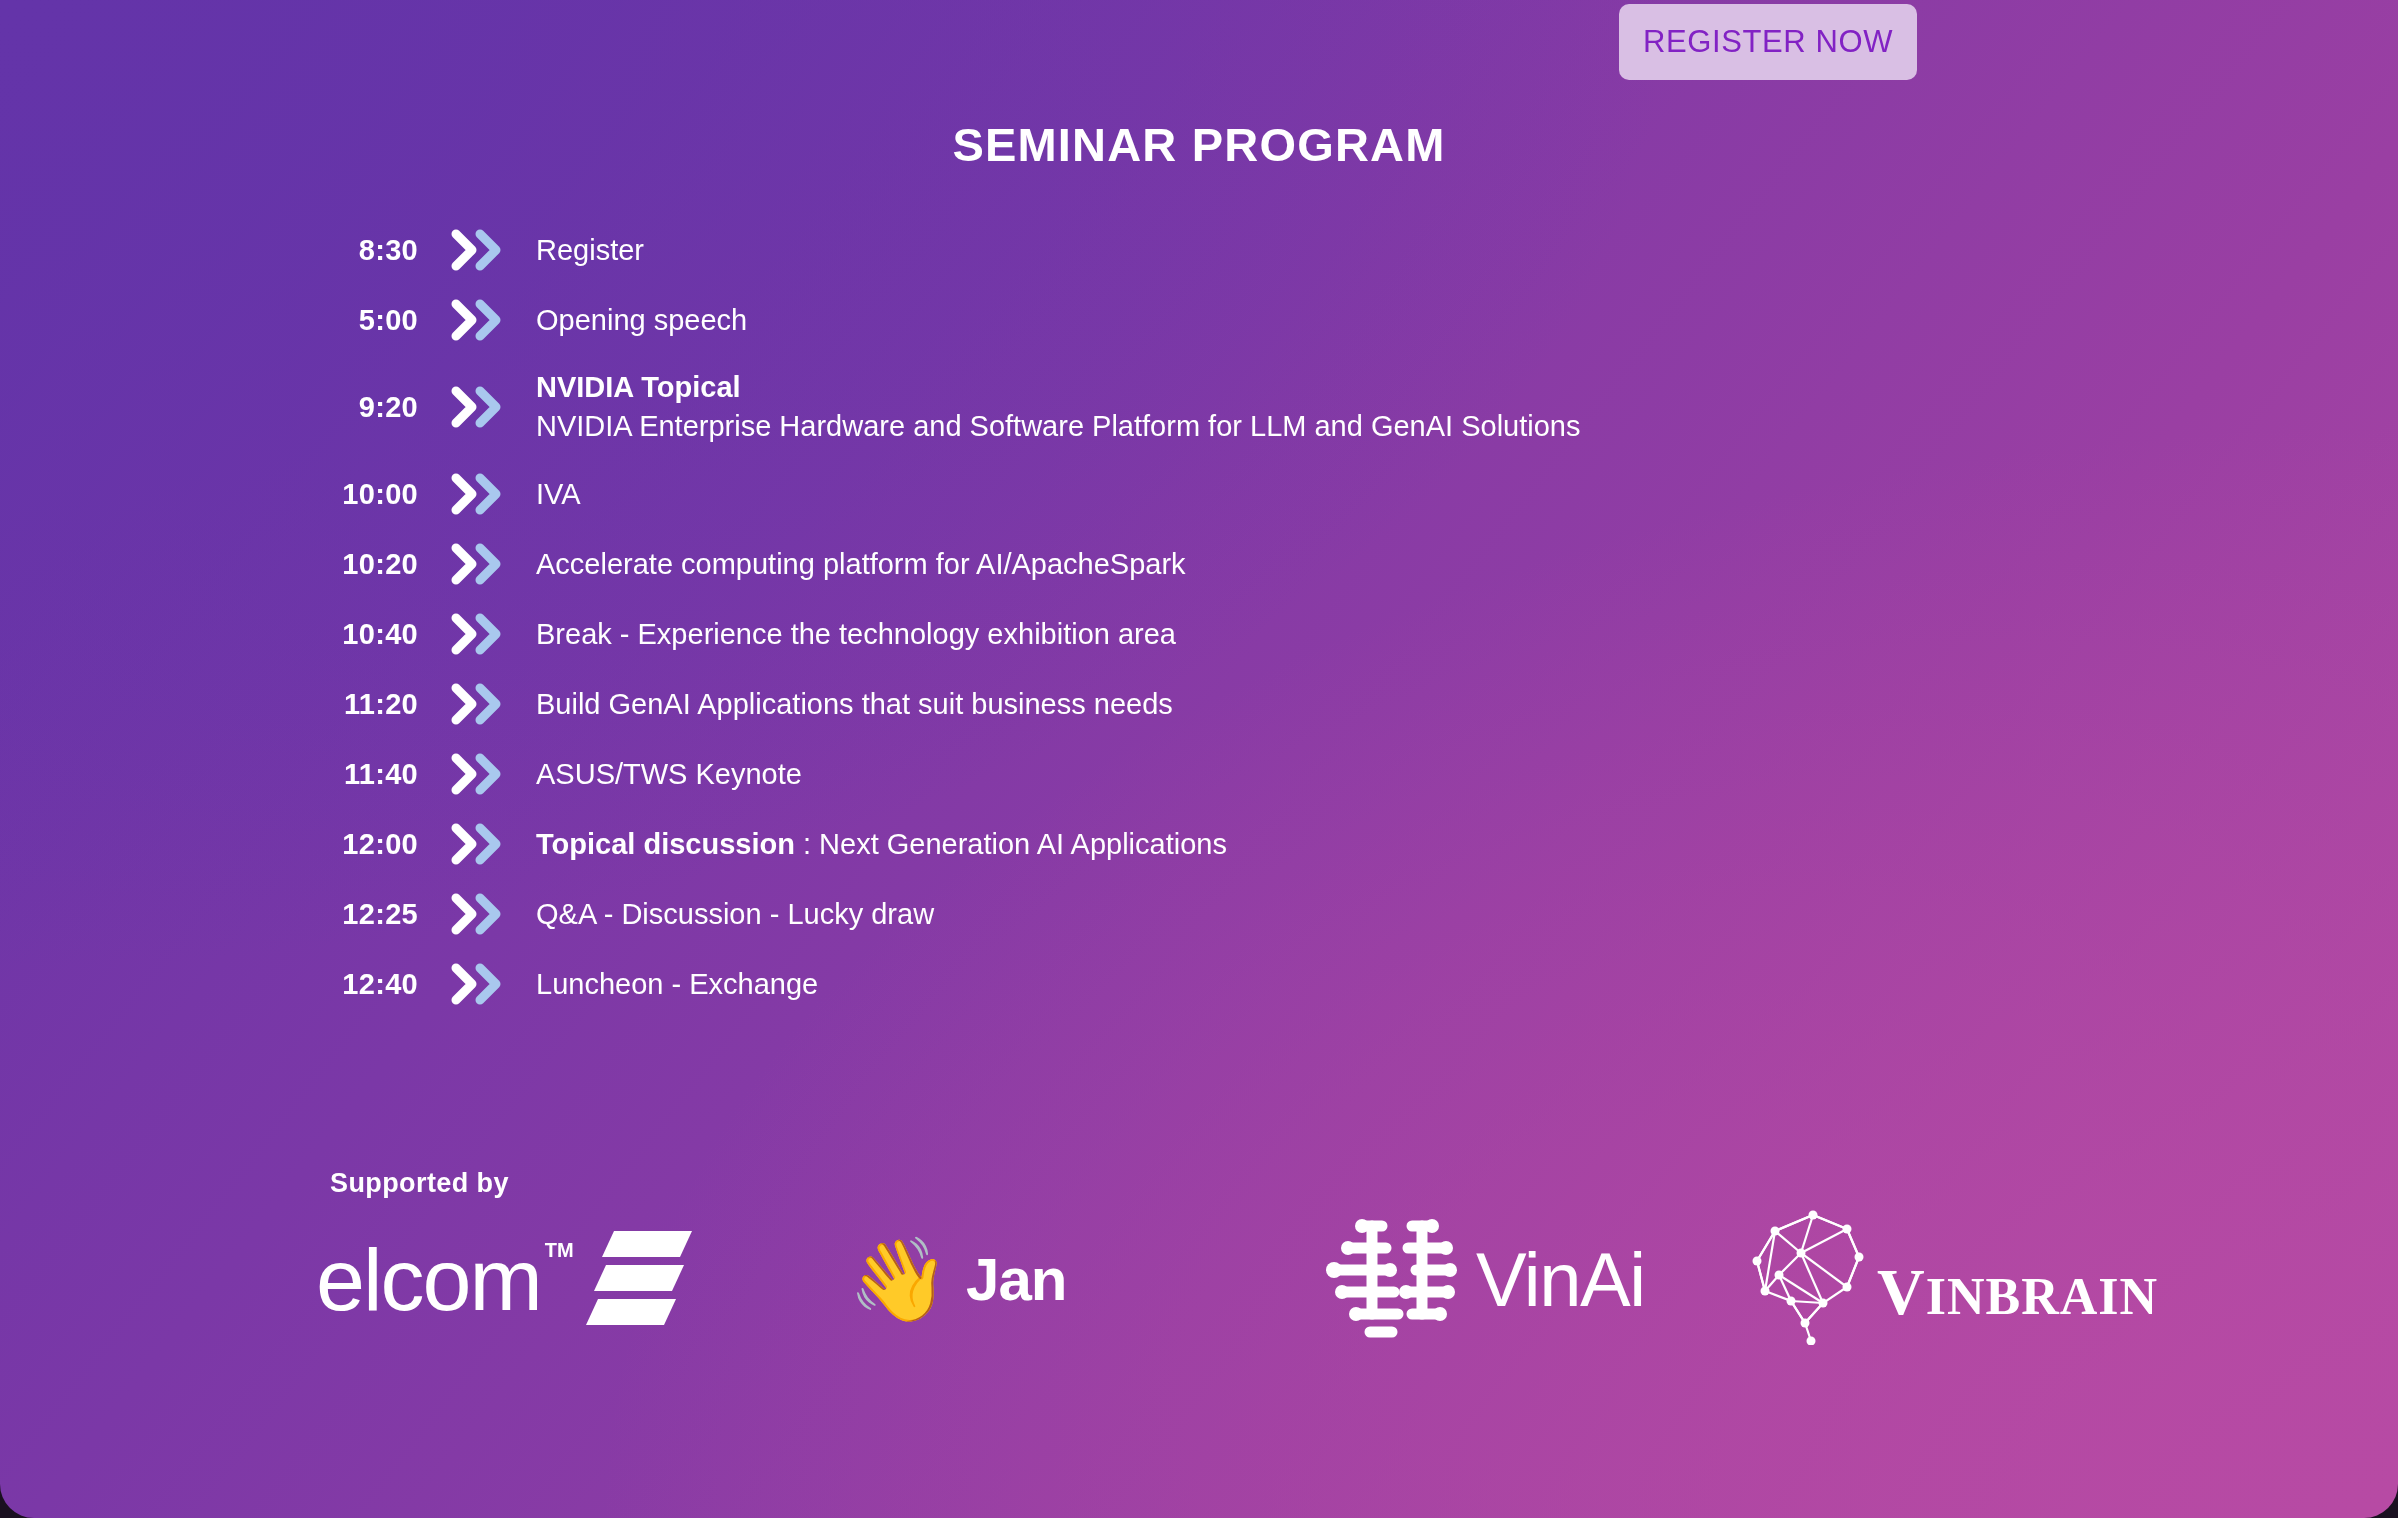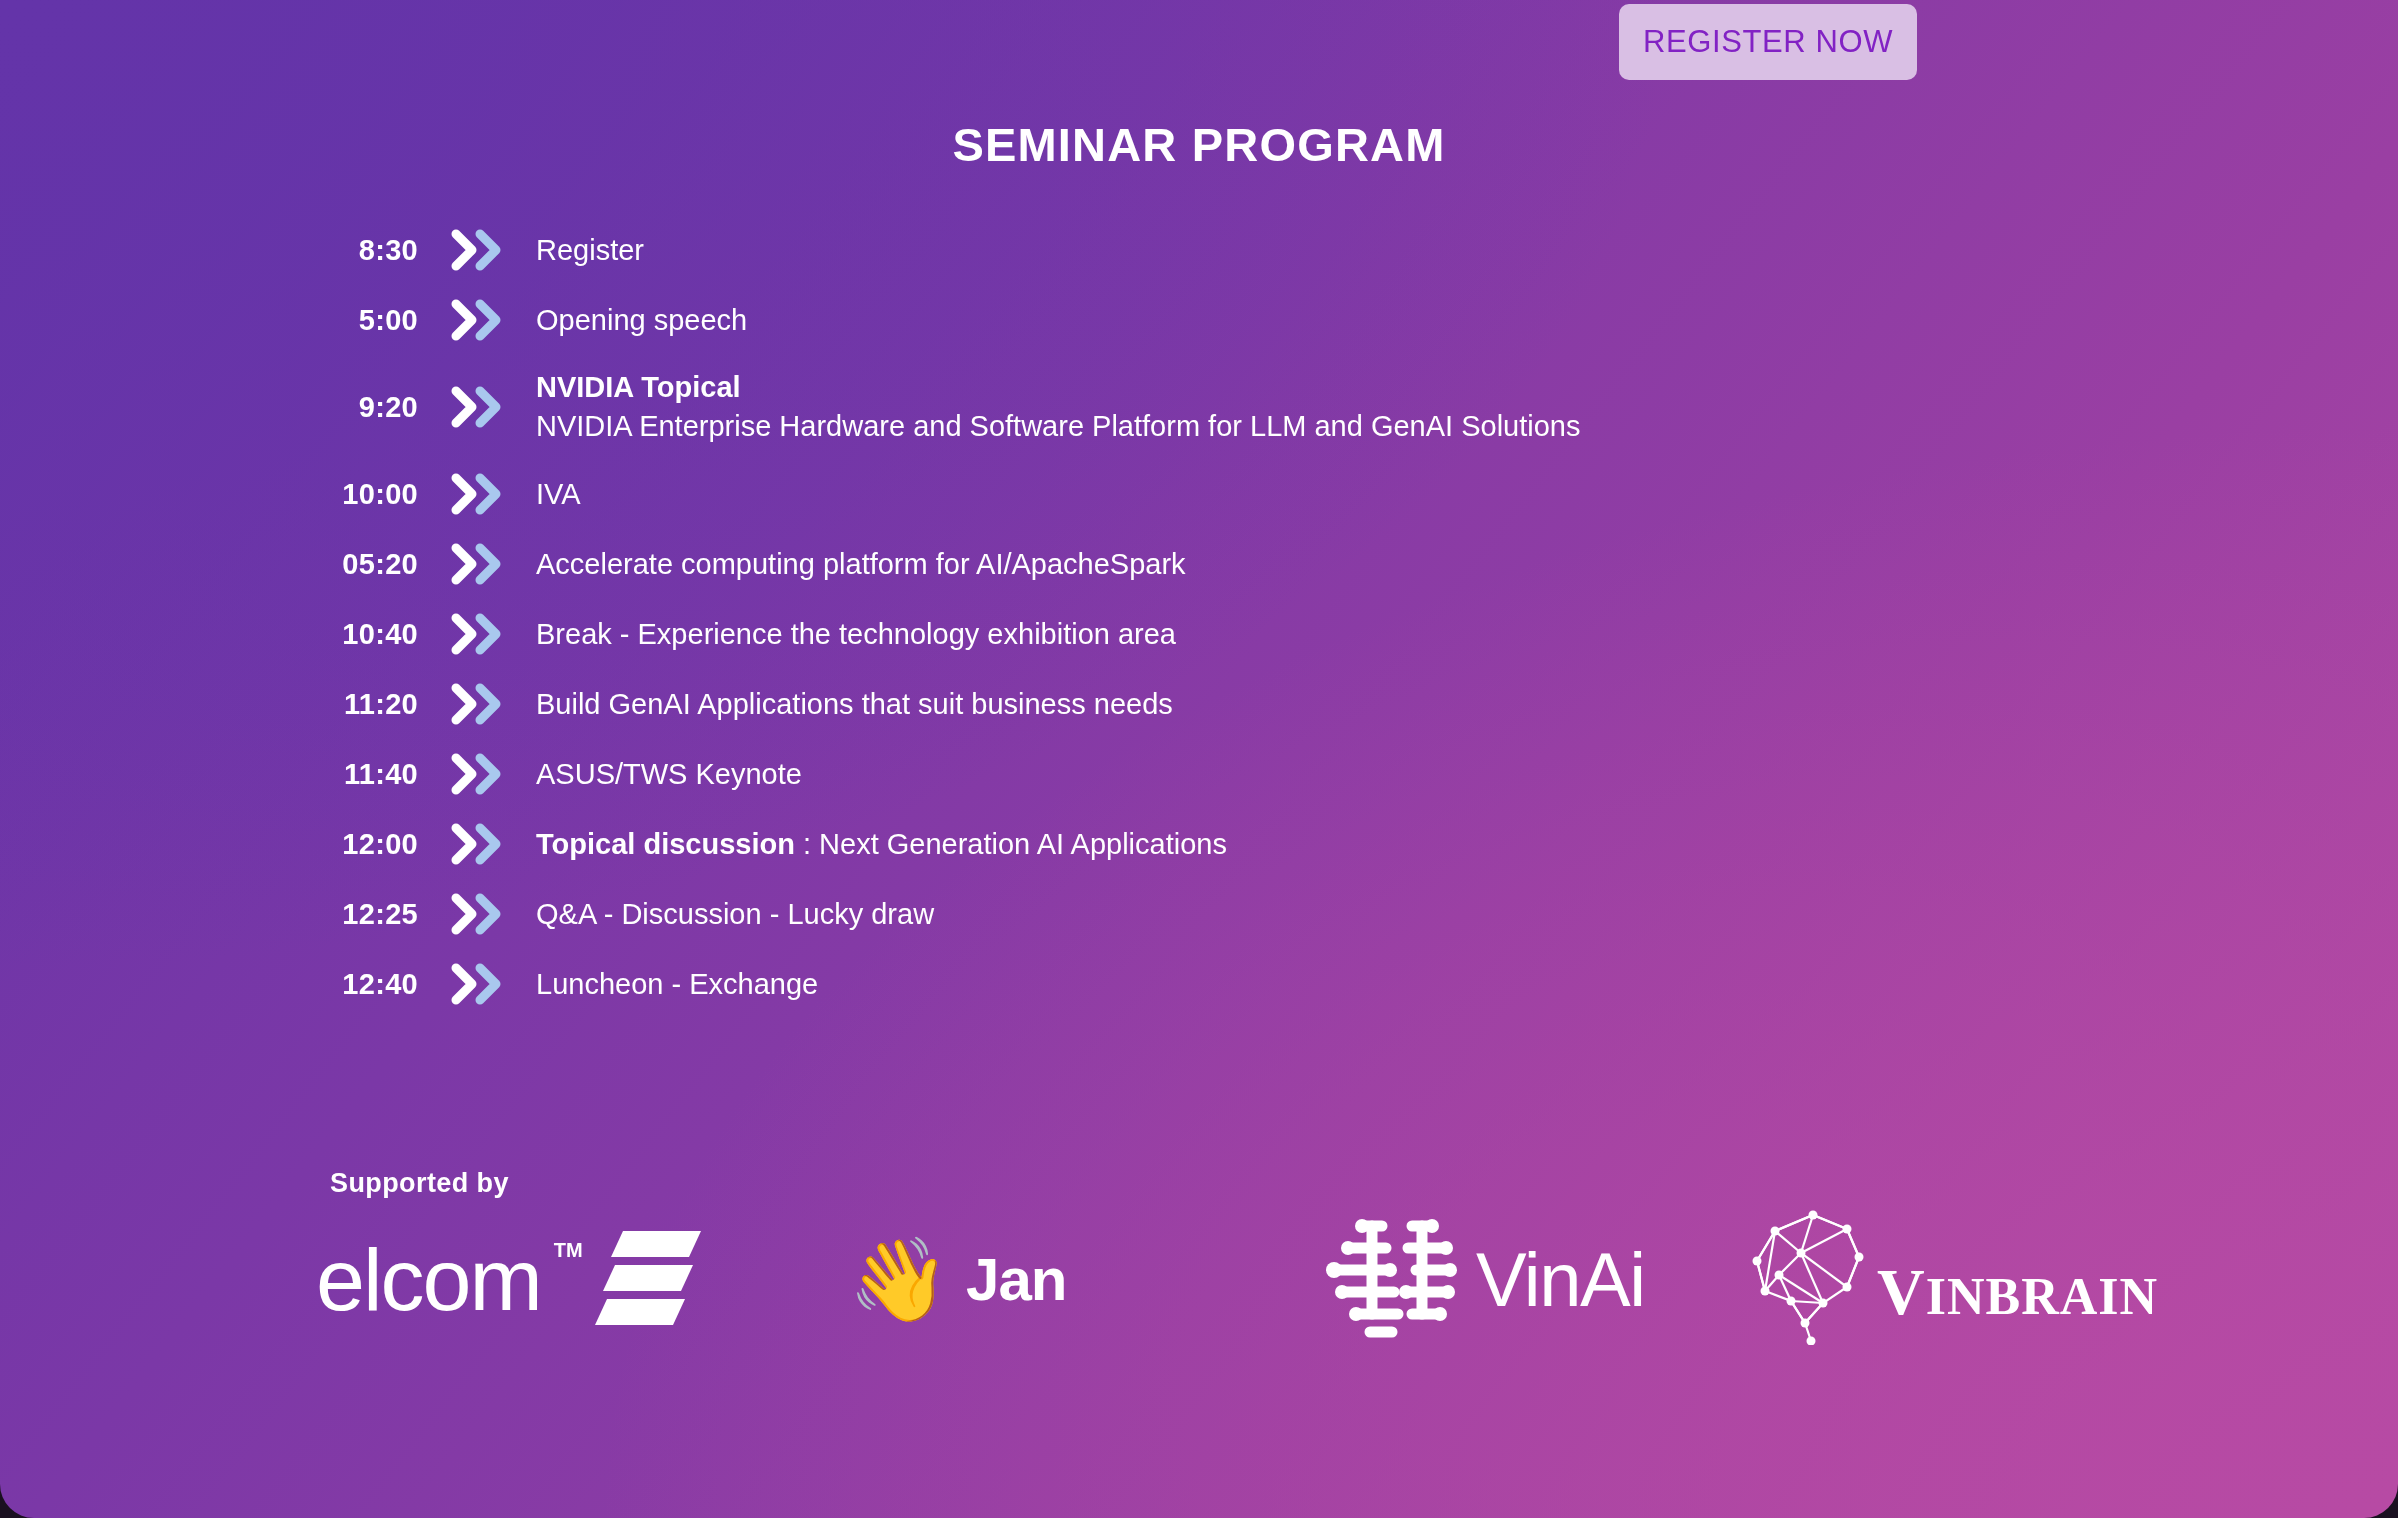--- a/index.html
+++ b/index.html
@@ -135,21 +135,21 @@
     letter-spacing: -2px;
     line-height: 1;
     font-family: "Liberation Sans", sans-serif;
   }
   .elcom-tm {
     color: #ffffff;
     font-size: 20px;
     font-weight: bold;
     align-self: flex-start;
     margin-top: 34px;
-    margin-left: 13px;
+    margin-left: 4px;
   }
   .elcom-mark { margin-left: 12px; }
 
   
   #sponsor-jan { left: 548px; top: 0; }
   .jan-emoji { font-size: 82px; line-height: 1; }
   .jan-word {
     color: #ffffff;
     font-size: 60px;
     font-weight: bold;
@@ -236,21 +236,21 @@
       <div class="sched-icon">
         <svg width="64" height="42" viewBox="0 0 64 42">
             <path d="M6 5 L22 21 L6 37" fill="none" stroke="#ffffff" stroke-width="9" stroke-linecap="round" stroke-linejoin="round"></path>
             <path d="M30 5 L46 21 L30 37" fill="none" stroke="#a9c8ee" stroke-width="9" stroke-linecap="round" stroke-linejoin="round"></path>
           </svg>
       </div>
       <div class="sched-text">IVA</div>
     </div>
 
     <div class="sched-row">
-      <div class="sched-time">05:20</div>
+      <div class="sched-time">10:20</div>
       <div class="sched-icon">
         <svg width="64" height="42" viewBox="0 0 64 42">
             <path d="M6 5 L22 21 L6 37" fill="none" stroke="#ffffff" stroke-width="9" stroke-linecap="round" stroke-linejoin="round"></path>
             <path d="M30 5 L46 21 L30 37" fill="none" stroke="#a9c8ee" stroke-width="9" stroke-linecap="round" stroke-linejoin="round"></path>
           </svg>
       </div>
       <div class="sched-text">Accelerate computing platform for AI/ApacheSpark</div>
     </div>
 
     <div class="sched-row">

